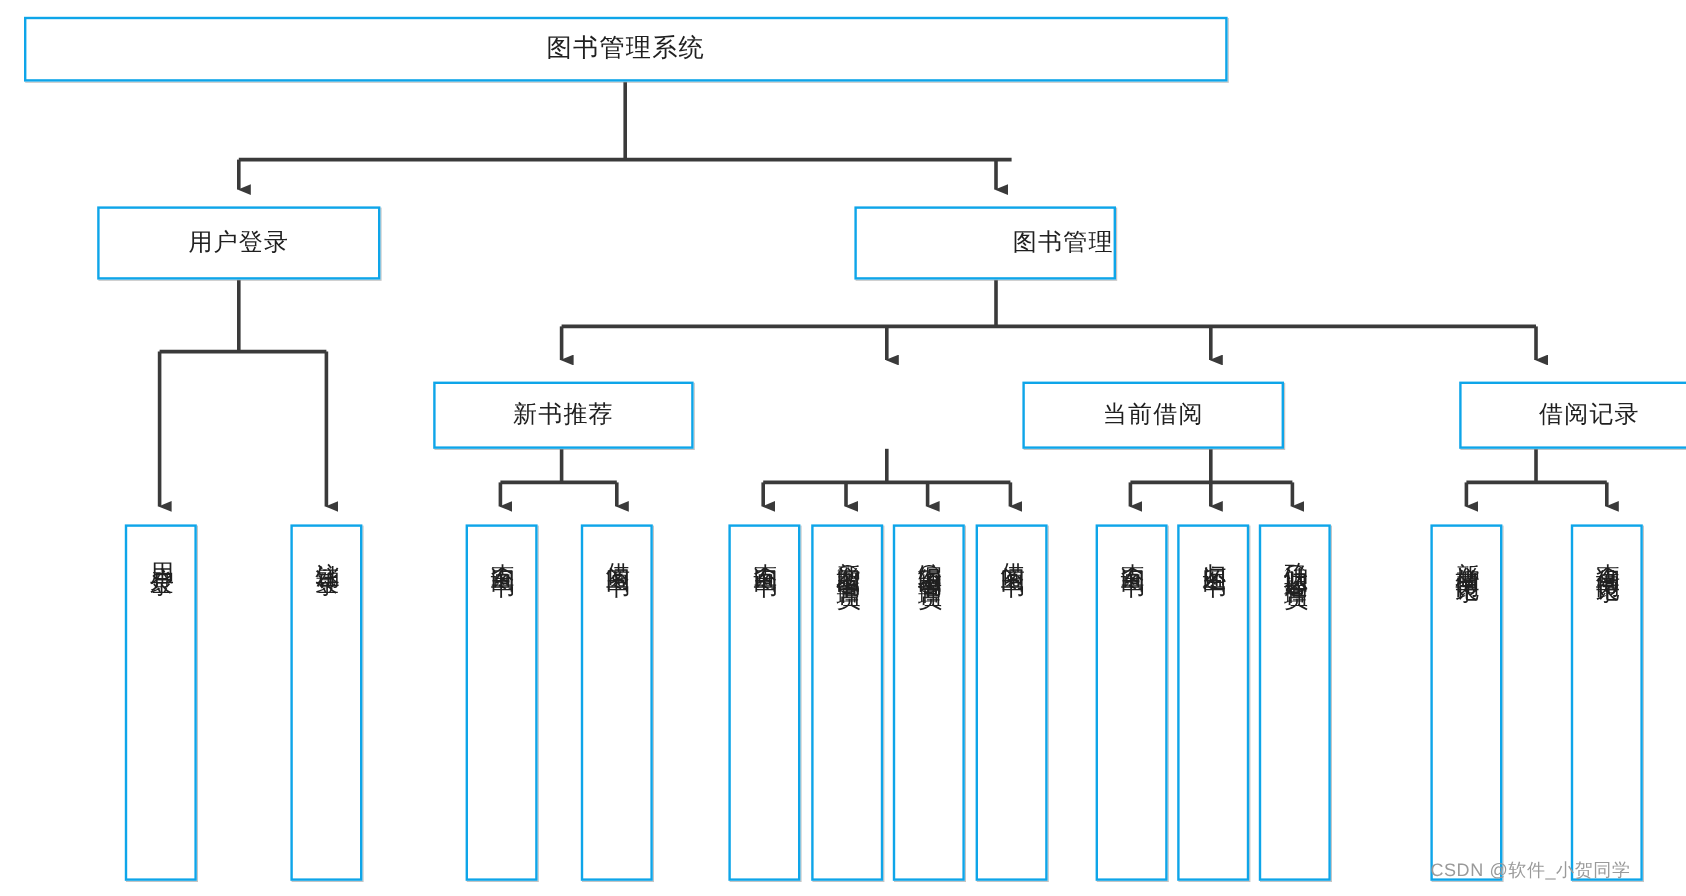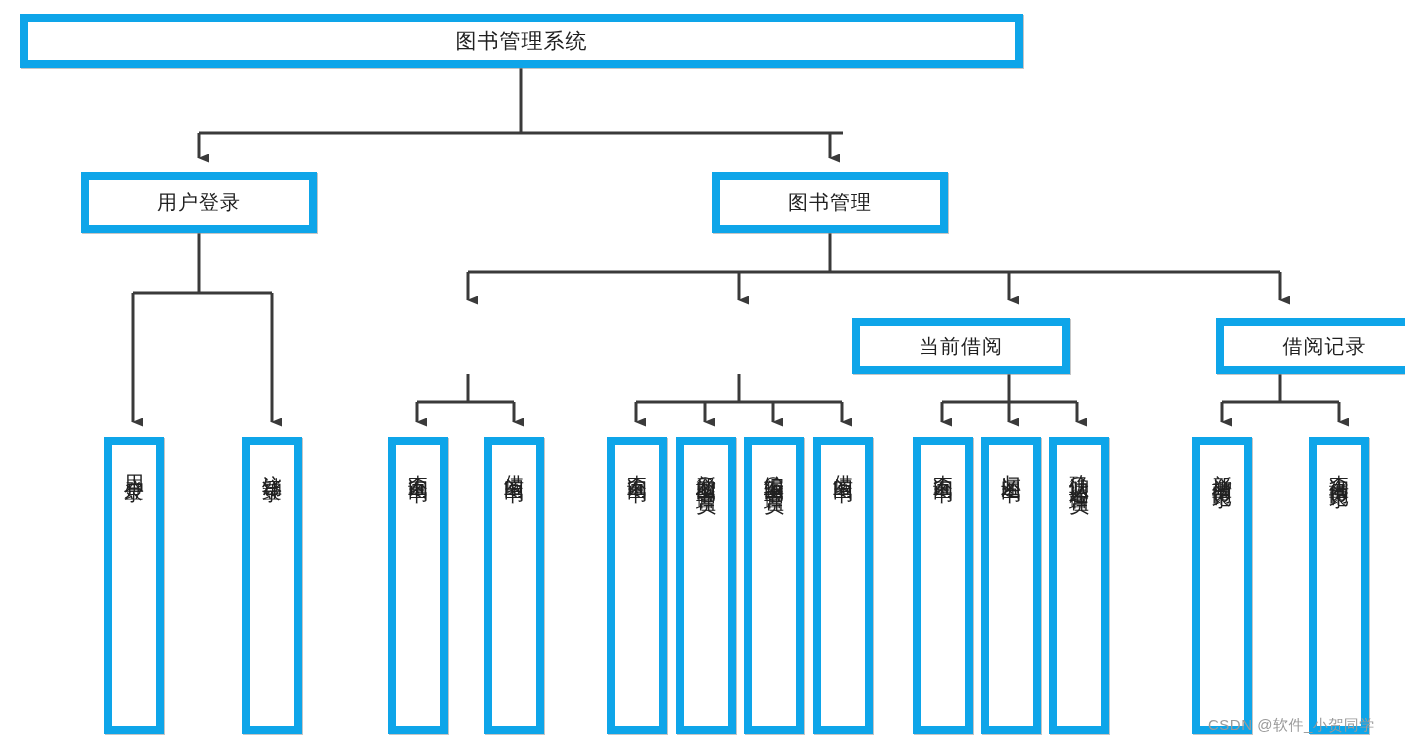--- a/index.html
+++ b/index.html
@@ -24,21 +24,21 @@
     left: 0;
     top: 0;
     width: 1405px;
     height: 747px;
     pointer-events: none;
   }
   .node {
     position: absolute;
     box-sizing: border-box;
     background: #ffffff;
-    border: 8px solid #0ea5e9;
+    border: 2px solid #0ea5e9;
     display: flex;
     align-items: center;
     justify-content: center;
     box-shadow: 1px 1px 0 rgba(150,150,150,0.55);
   }
   .node-label {
     font-size: 20px;
     line-height: 1.15;
     color: #202020;
     letter-spacing: 1px;
@@ -63,21 +63,20 @@
     white-space: nowrap;
     font-size: 20px;
   }
   .watermark {
     position: absolute;
     font-size: 15px;
     color: #9a9a9a;
     letter-spacing: 0.5px;
     white-space: nowrap;
     user-select: none;
-    padding-left: 16px;
   }
 </style>
 </head>
 <body>
 
 <div id="diagram-root">
 
   <svg id="edge-layer" viewBox="0 0 1405 747" xmlns="http://www.w3.org/2000/svg">
     <defs>
       <marker id="arrowhead" markerWidth="9" markerHeight="11" refX="4.5" refY="10" orient="auto" markerUnits="userSpaceOnUse">
@@ -128,24 +127,27 @@
     </g>
   </svg>
 
   <div class="node root" style="left:20px; top:14px; width:1003px; height:54px;">
     <span class="node-label">图书管理系统</span>
   </div>
 
   <div class="node" style="left:81px; top:172px; width:236px; height:61px;">
     <span class="node-label">用户登录</span>
   </div>
-  <div class="node" style="left:712px; top:172px; width:236px; height:61px;">
+  <div class="node" style="left:712px; top:172px; width:218px; height:61px;justify-content:flex-end;">
     <span class="node-label">图书管理</span>
   </div>
 
+  <div class="node" style="left:361px; top:318px; width:217px; height:56px;">
+    <span class="node-label">新书推荐</span>
+  </div>
   <div class="node" style="left:852px; top:318px; width:218px; height:56px;">
     <span class="node-label">当前借阅</span>
   </div>
   <div class="node" style="left:1172px; top:318px; width:217px; height:56px;margin-left:44px;">
     <span class="node-label">借阅记录</span>
   </div>
 
   <div class="node vertical" style="left:104px; top:437px; width:60px; height:297px;">
     <span class="node-label">用户登录</span>
   </div>

